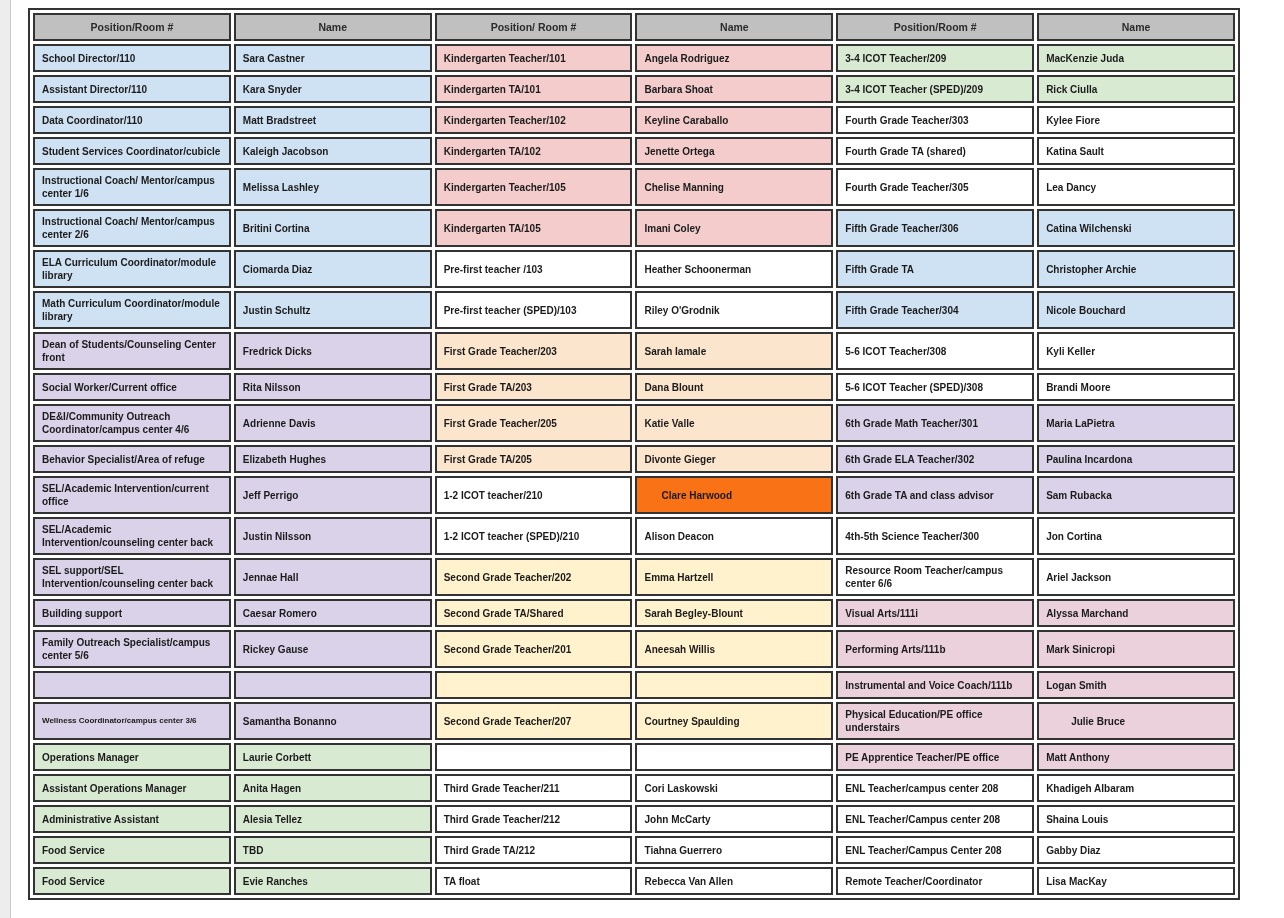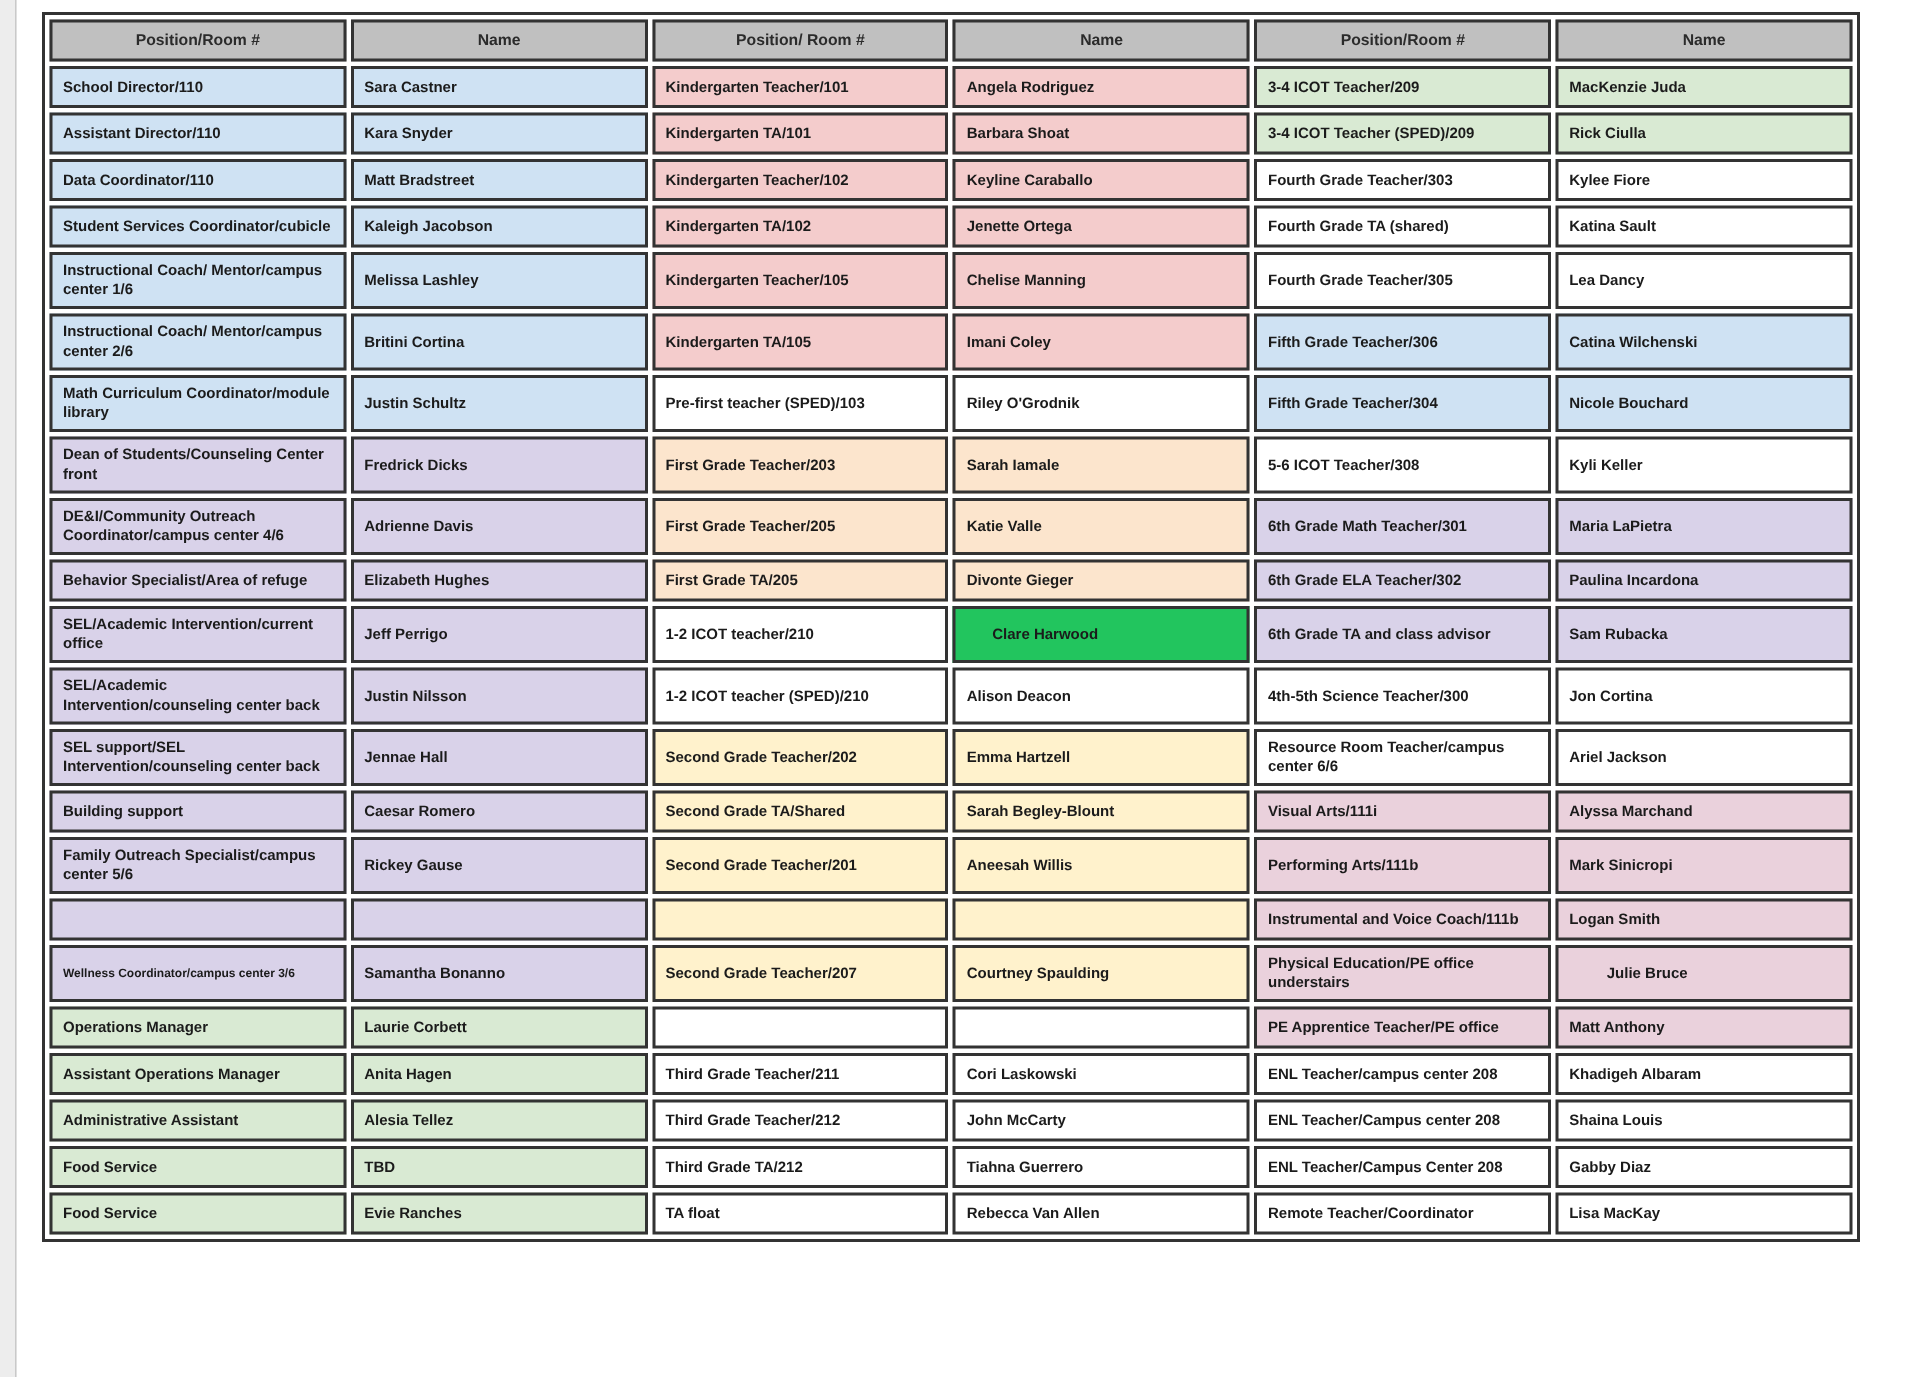--- a/index.html
+++ b/index.html
@@ -129,56 +129,72 @@
         </tr>
         <tr>
           <td style="background: rgb(207, 226, 243);">Instructional Coach/ Mentor/campus center 2/6</td>
           <td style="background: rgb(207, 226, 243);">Britini Cortina</td>
           <td style="background: rgb(244, 204, 204);">Kindergarten TA/105</td>
           <td style="background: rgb(244, 204, 204);">Imani Coley</td>
           <td style="background: rgb(207, 226, 243);">Fifth Grade Teacher/306</td>
           <td style="background: rgb(207, 226, 243);">Catina Wilchenski</td>
         </tr>
         <tr>
+          <td style="background: rgb(207, 226, 243);">ELA Curriculum Coordinator/module library</td>
+          <td style="background: rgb(207, 226, 243);">Ciomarda Diaz</td>
+          <td style="background: rgb(255, 255, 255);">Pre-first teacher /103</td>
+          <td style="background: rgb(255, 255, 255);">Heather Schoonerman</td>
+          <td style="background: rgb(207, 226, 243);">Fifth Grade TA</td>
+          <td style="background: rgb(207, 226, 243);">Christopher Archie</td>
+        </tr>
+        <tr>
           <td style="background: rgb(207, 226, 243);">Math Curriculum Coordinator/module library</td>
           <td style="background: rgb(207, 226, 243);">Justin Schultz</td>
           <td style="background: rgb(255, 255, 255);">Pre-first teacher (SPED)/103</td>
           <td style="background: rgb(255, 255, 255);">Riley O'Grodnik</td>
           <td style="background: rgb(207, 226, 243);">Fifth Grade Teacher/304</td>
           <td style="background: rgb(207, 226, 243);">Nicole Bouchard</td>
         </tr>
         <tr>
           <td style="background: rgb(217, 210, 233);">Dean of Students/Counseling Center front</td>
           <td style="background: rgb(217, 210, 233);">Fredrick Dicks</td>
           <td style="background: rgb(252, 229, 205);">First Grade Teacher/203</td>
           <td style="background: rgb(252, 229, 205);">Sarah Iamale</td>
           <td style="background: rgb(255, 255, 255);">5-6 ICOT Teacher/308</td>
           <td style="background: rgb(255, 255, 255);">Kyli Keller</td>
         </tr>
         <tr>
+          <td style="background: rgb(217, 210, 233);">Social Worker/Current office</td>
+          <td style="background: rgb(217, 210, 233);">Rita Nilsson</td>
+          <td style="background: rgb(252, 229, 205);">First Grade TA/203</td>
+          <td style="background: rgb(252, 229, 205);">Dana Blount</td>
+          <td style="background: rgb(255, 255, 255);">5-6 ICOT Teacher (SPED)/308</td>
+          <td style="background: rgb(255, 255, 255);">Brandi Moore</td>
+        </tr>
+        <tr>
           <td style="background: rgb(217, 210, 233);">DE&amp;I/Community Outreach Coordinator/campus center 4/6</td>
           <td style="background: rgb(217, 210, 233);">Adrienne Davis</td>
           <td style="background: rgb(252, 229, 205);">First Grade Teacher/205</td>
           <td style="background: rgb(252, 229, 205);">Katie Valle</td>
           <td style="background: rgb(217, 210, 233);">6th Grade Math Teacher/301</td>
           <td style="background: rgb(217, 210, 233);">Maria LaPietra</td>
         </tr>
         <tr>
           <td style="background: rgb(217, 210, 233);">Behavior Specialist/Area of refuge</td>
           <td style="background: rgb(217, 210, 233);">Elizabeth Hughes</td>
           <td style="background: rgb(252, 229, 205);">First Grade TA/205</td>
           <td style="background: rgb(252, 229, 205);">Divonte Gieger</td>
           <td style="background: rgb(217, 210, 233);">6th Grade ELA Teacher/302</td>
           <td style="background: rgb(217, 210, 233);">Paulina Incardona</td>
         </tr>
         <tr>
           <td style="background: rgb(217, 210, 233);">SEL/Academic Intervention/current office</td>
           <td style="background: rgb(217, 210, 233);">Jeff Perrigo</td>
           <td style="background: rgb(255, 255, 255);">1-2 ICOT teacher/210</td>
-          <td style="background: #22c55e; padding-left: 24px;">Clare Harwood</td>
+          <td style="background: #f97316; padding-left: 24px;">Clare Harwood</td>
           <td style="background: rgb(217, 210, 233);">6th Grade TA and class advisor</td>
           <td style="background: rgb(217, 210, 233);">Sam Rubacka</td>
         </tr>
         <tr>
           <td style="background: rgb(217, 210, 233);">SEL/Academic Intervention/counseling center back</td>
           <td style="background: rgb(217, 210, 233);">Justin Nilsson</td>
           <td style="background: rgb(255, 255, 255);">1-2 ICOT teacher (SPED)/210</td>
           <td style="background: rgb(255, 255, 255);">Alison Deacon</td>
           <td style="background: rgb(255, 255, 255);">4th-5th Science Teacher/300</td>
           <td style="background: rgb(255, 255, 255);">Jon Cortina</td>

